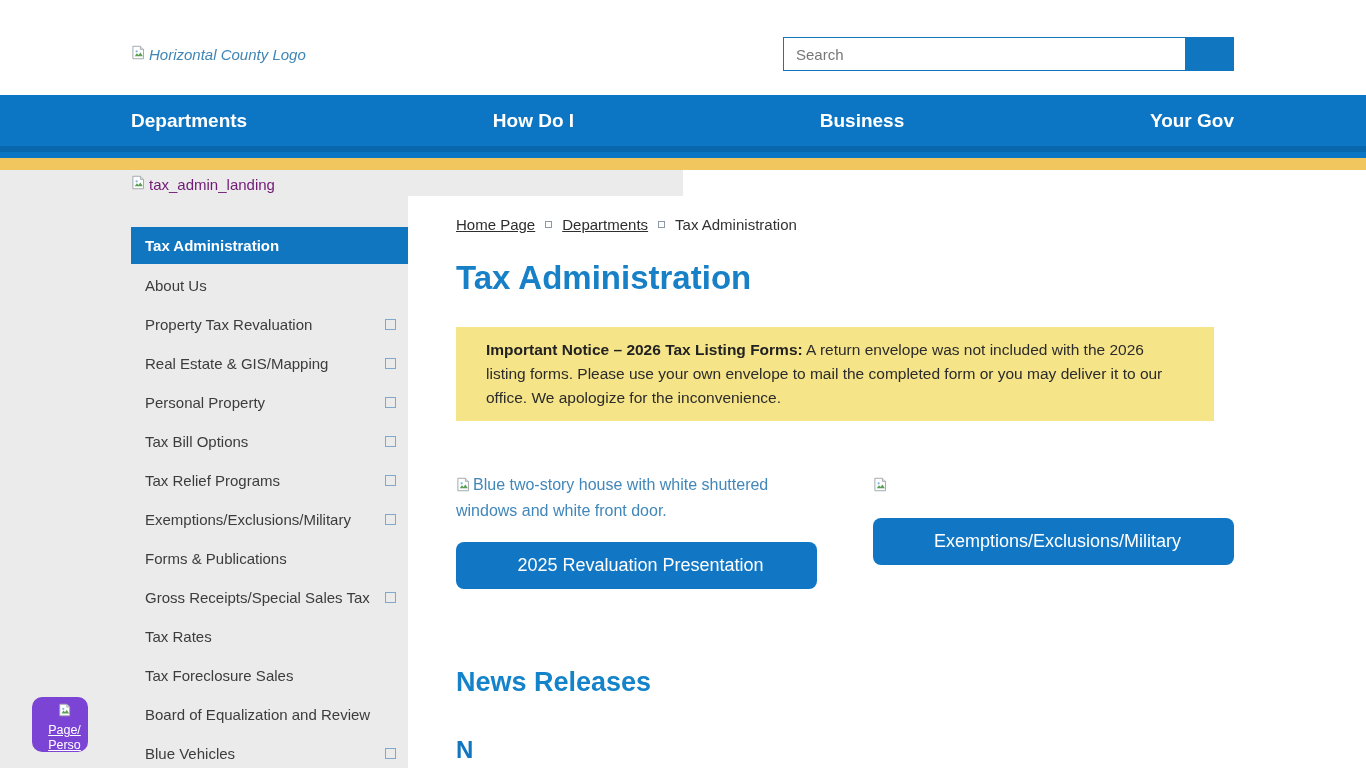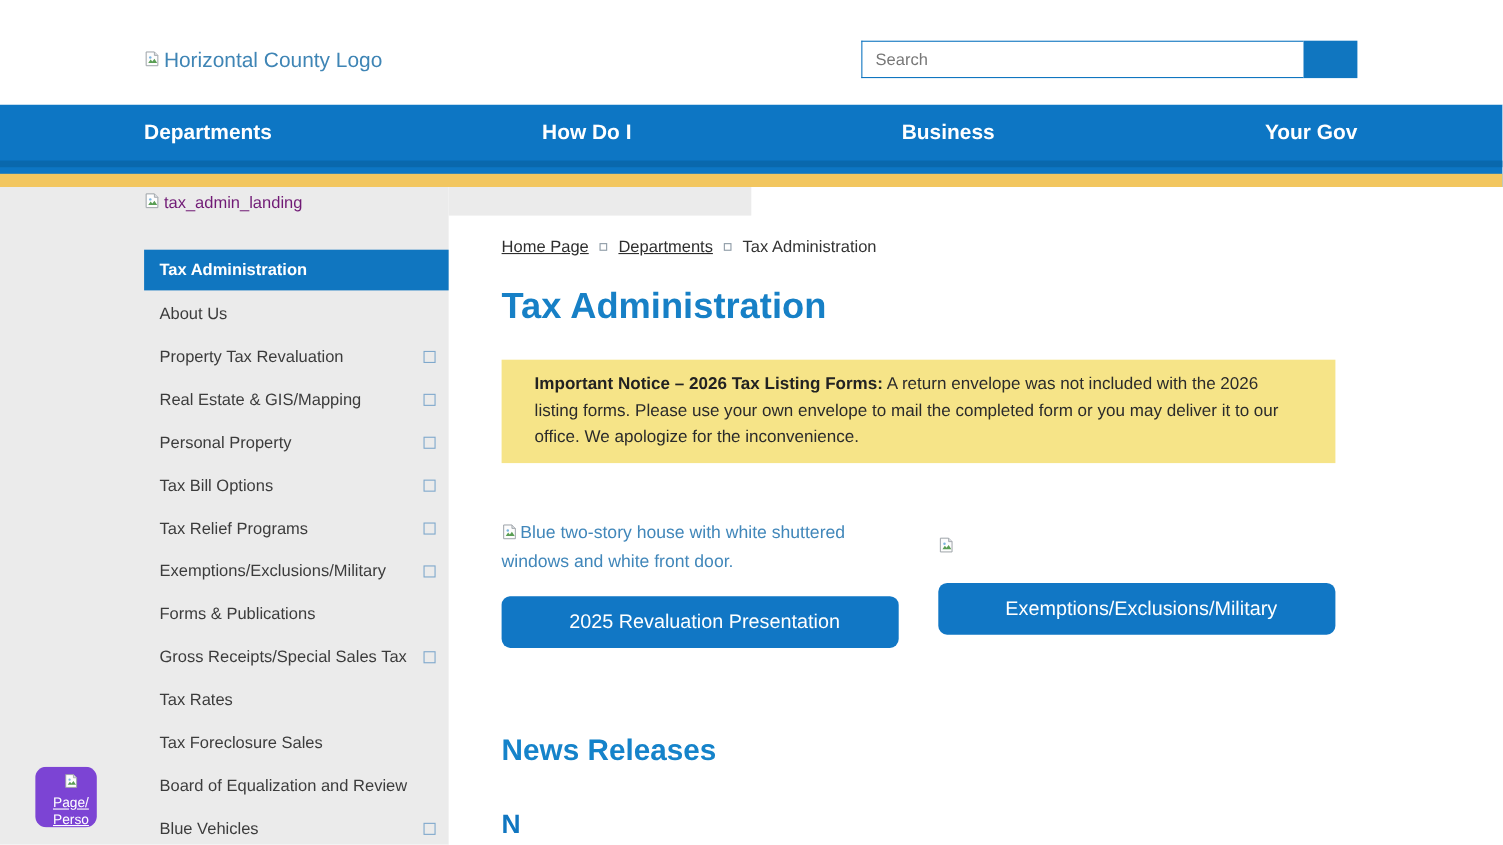--- a/index.html
+++ b/index.html
@@ -2,21 +2,21 @@
 <html><head>
 <meta charset="utf-8">
 <style>
   * { margin:0; padding:0; box-sizing:border-box; }
   html,body { width:1366px; height:768px; overflow:hidden; background:#fff;
     font-family:"Liberation Sans", sans-serif; }
 
   
   .header { position:relative; height:95px; background:#fff; }
   .logo-link { position:absolute; left:131px; top:45px; display:flex; align-items:center;
-    gap:3px; color:#3f85b5; font-size:19px; text-decoration:none; cursor:pointer; }
+    gap:3px; color:#3f85b5; font-size:15px; text-decoration:none; cursor:pointer;font-style:italic; }
   .search-wrap { position:absolute; left:783px; top:37px; width:451px; height:34px; display:flex; }
   .search-input { flex:1; height:34px; border:1px solid #1076c0; border-right:none;
     padding:0 12px; font-size:15px; color:#444; outline:none; }
   .search-input::placeholder { color:#777; }
   .search-btn { width:49px; height:34px; background:#1076c0; border:none; cursor:pointer; }
 
   
   .nav { height:75px; background:#0d76c4; border-bottom:12px solid #f2c65f; }
   .nav-inner { height:57px; display:flex; align-items:center; justify-content:space-between;
     padding:0 132px 0 131px; border-bottom:6px solid #0968ad; }
@@ -42,21 +42,21 @@
     font-size:15px; color:#333; }
   .crumb-link { color:#2e2e2e; text-decoration:underline; cursor:pointer; }
   .crumb-sep { width:7px; height:7px; border:1px solid #8d9aa5; display:inline-block; }
 
   
   .page-title { color:#1780c6; font-size:33px; font-weight:bold; margin:26px 0 0 48px; }
   .notice { margin:30px 48px 0 48px; width:758px; background:#f6e488; padding:11px 30px;
     font-size:15.5px; line-height:24px; color:#2b2b2b; }
   .notice b { color:#222; }
 
-  .cards { display:flex; gap:36px; margin:52px 0 0 48px;align-items:center; }
+  .cards { display:flex; gap:56px; margin:52px 0 0 48px; }
   .card { width:361px; }
   .card-img-alt { color:#4187ba; font-size:16px; line-height:24px; text-decoration:none;
     cursor:pointer; display:block; }
   .card-img-alt .bimg { vertical-align:-2px; margin-right:2px; }
   .card-btn { margin-top:19px; width:100%; height:47px; background:#1177c5; color:#fff;
     border:none; border-radius:8px; font-size:18px; cursor:pointer;
     font-family:"Liberation Sans", sans-serif;padding-left:8px; }
 
   .news-heading { color:#1583ca; font-size:27px; font-weight:bold; margin:78px 0 0 48px; }
   .partial-item { position:absolute; left:48px; top:566px; color:#1076c0; font-weight:bold;

